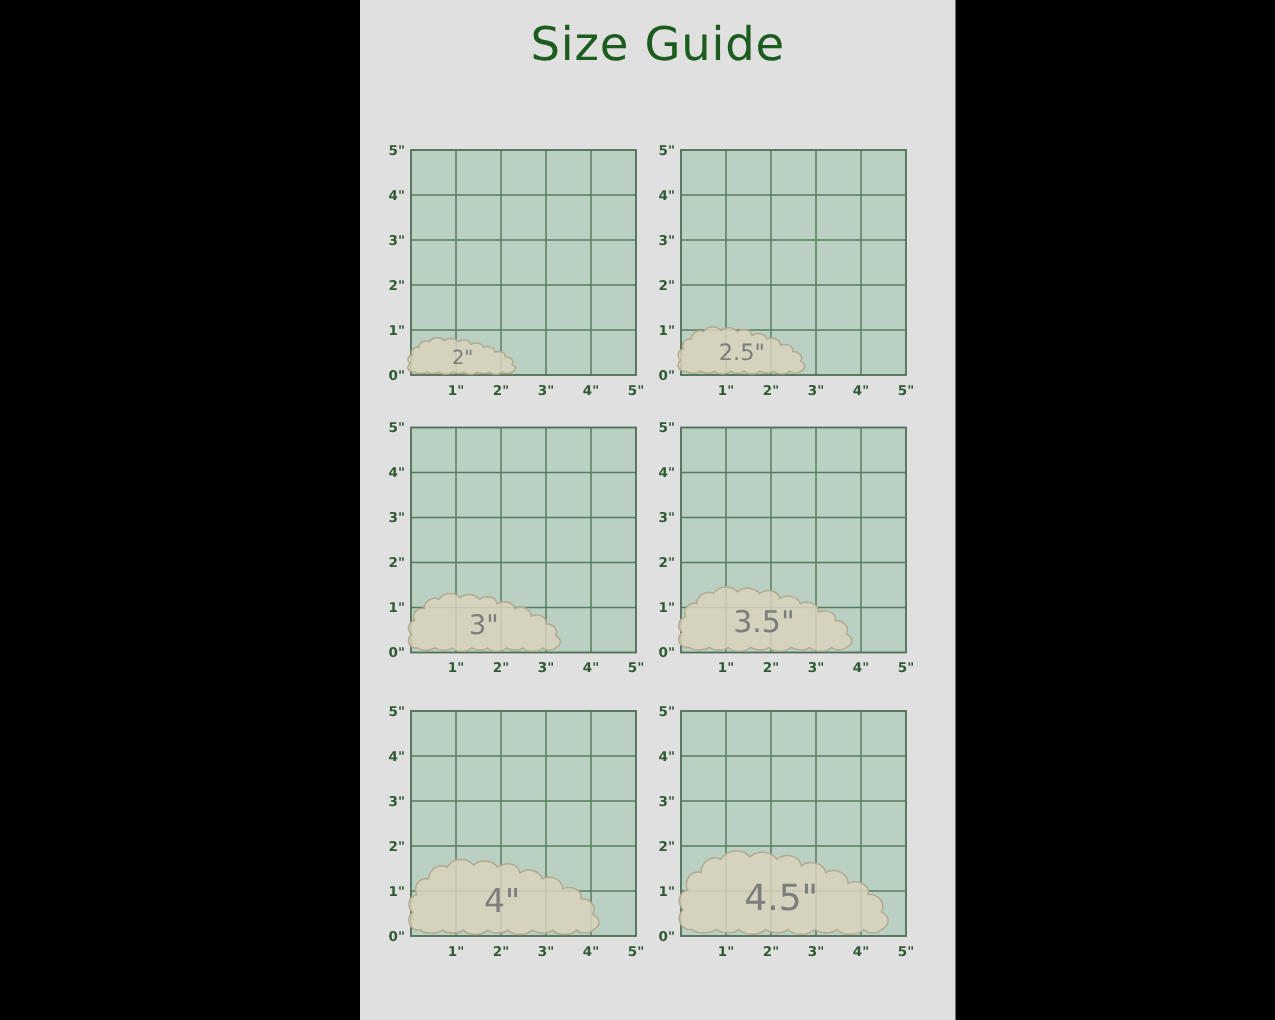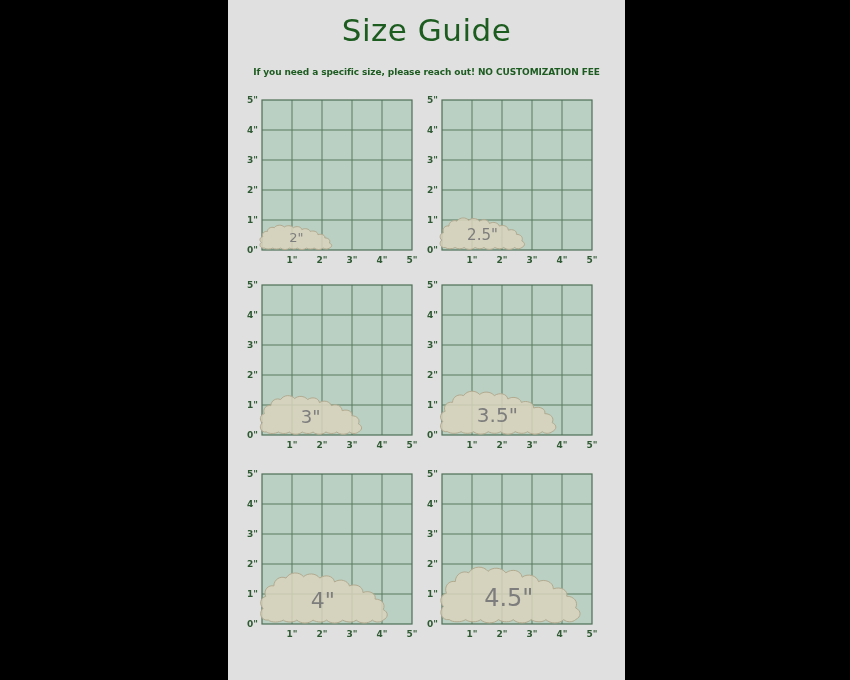--- a/index.html
+++ b/index.html
@@ -1,42 +1,41 @@
 <!DOCTYPE html>
 <html><head>
 <meta charset="utf-8">
 <style>
   html,body{margin:0;padding:0;}
   body{
     width:850px;height:680px;background:#000;position:relative;overflow:hidden;
     font-family:"DejaVu Sans","Liberation Sans",sans-serif;
   }
   .content{
-    position:absolute;left:228px;top:0;width:397px;height:680px;
+    position:absolute;left:240px;top:0;width:397px;height:680px;
     background:#e0e0e0;
   }
   .title{
     position:absolute;top:12px;left:0;width:100%;text-align:center;
     font-size:31px;font-weight:400;color:#1c5c1f;letter-spacing:0.5px;
   }
   .subtitle{
     position:absolute;top:67px;left:0;width:100%;text-align:center;
     font-size:9px;font-weight:700;color:#1d5c20;letter-spacing:-0.1px;
   }
   svg.panel{position:absolute;overflow:visible;}
   svg.panel text{font-family:"DejaVu Sans","Liberation Sans",sans-serif;}
   .tick{font-size:9px;font-weight:700;}
   .blob-label{font-weight:400;}
 </style>
 </head>
 <body>
 
 <div class="content">
   <div class="title">Size Guide</div>
-  <div class="subtitle">If you need a specific size, please reach out! NO CUSTOMIZATION FEE</div>
   <div id="grids">
       <svg class="panel" width="182" height="172" style="left: 12px; top: 94px;">
         <rect x="22" y="6" width="150" height="150" fill="#bad0c3"></rect>
         <line x1="52" y1="6" x2="52" y2="156" stroke="#587b5f" stroke-width="1"></line>
         <line x1="22" y1="36" x2="172" y2="36" stroke="#587b5f" stroke-width="1"></line>
         <line x1="82" y1="6" x2="82" y2="156" stroke="#587b5f" stroke-width="1"></line>
         <line x1="22" y1="66" x2="172" y2="66" stroke="#587b5f" stroke-width="1"></line>
         <line x1="112" y1="6" x2="112" y2="156" stroke="#587b5f" stroke-width="1"></line>
         <line x1="22" y1="96" x2="172" y2="96" stroke="#587b5f" stroke-width="1"></line>
         <line x1="142" y1="6" x2="142" y2="156" stroke="#587b5f" stroke-width="1"></line>

